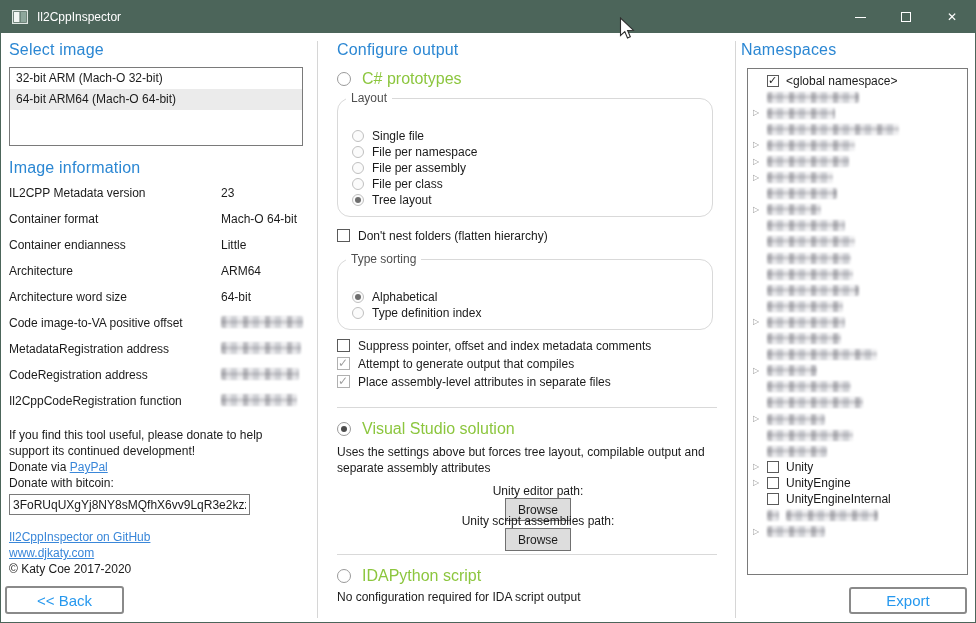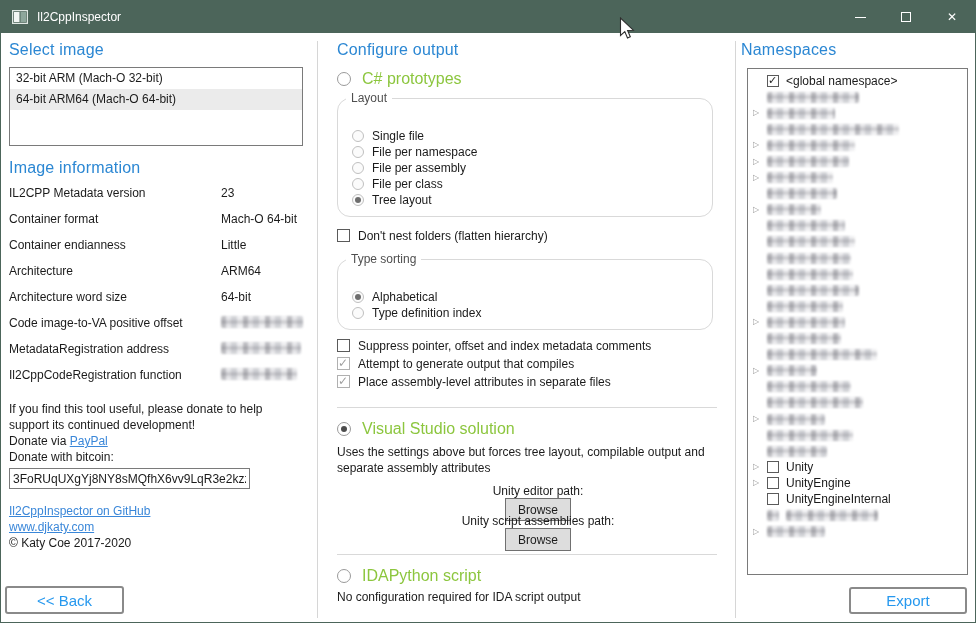--- a/index.html
+++ b/index.html
@@ -155,20 +155,24 @@
         </div>
         <div class="inforow">
           <span class="il">Code image-to-VA positive offset</span>
           <span class="pix" style="width: 83px;"></span>
         </div>
         <div class="inforow">
           <span class="il">MetadataRegistration address</span>
           <span class="pix" style="width: 80px;"></span>
         </div>
         <div class="inforow">
+          <span class="il">CodeRegistration address</span>
+          <span class="pix" style="width: 78px;"></span>
+        </div>
+        <div class="inforow">
           <span class="il">Il2CppCodeRegistration function</span>
           <span class="pix" style="width: 76px;"></span>
         </div>
       </div>
 
     <div class="donate">
       <span>If you find this tool useful, please donate to help support its continued development!</span><br>
       <span>Donate via </span><a class="link">PayPal</a><br>
       <span>Donate with bitcoin:</span>
       <input class="btc-input" value="3FoRUqUXgYj8NY8sMQfhX6vv9LqR3e2kzz" style="">

